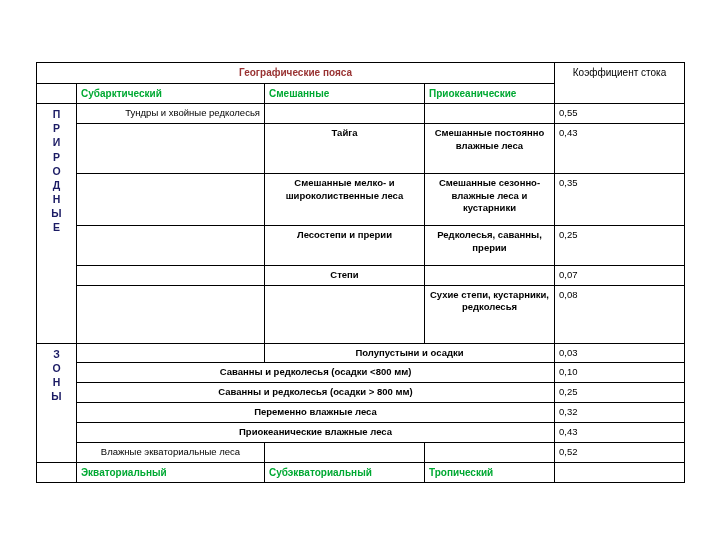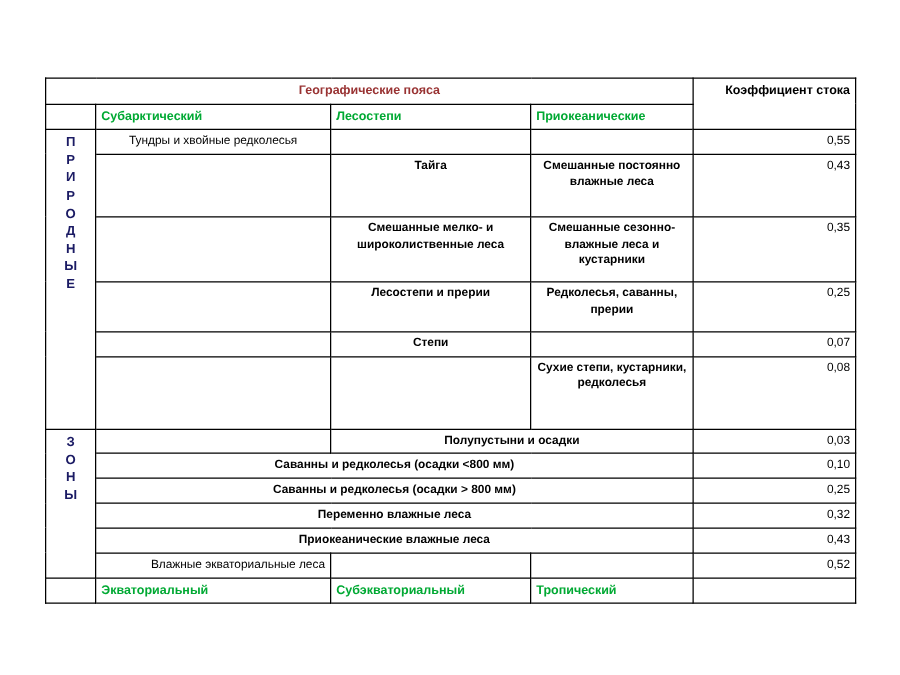--- a/index.html
+++ b/index.html
@@ -44,24 +44,24 @@
 
   .hdr-belts {
     text-align: center;
     color: #993333;
     font-weight: bold;
     font-size: 10px;
     padding-top: 4px;
     padding-bottom: 4px;
   }
   .hdr-coef {
-    text-align: right;
+    text-align: center;
     vertical-align: middle;
     color: #000000;
-    font-weight: bold;
+    font-weight: normal;
     font-size: 10px;
     line-height: 1.5;
   }
   .hdr-zone {
     text-align: left;
     color: #00a933;
     font-weight: bold;
     font-size: 10px;
     padding-top: 4px;
     padding-bottom: 4px;
@@ -73,23 +73,23 @@
     font-weight: bold;
     font-size: 10.5px;
     line-height: 1.72;
     letter-spacing: 0;
     padding-top: 4px;
     border-left: 1px solid #000000;
     border-right: 1px solid #000000;
   }
   .vert-label span { display: block; }
   .cell-c { text-align: center; font-weight: bold; }
-  .cell-r { text-align: right; }
-  .cell-l { text-align: center; }
-  .coef   { text-align: right; }
+  .cell-r { text-align: center; }
+  .cell-l { text-align: right; }
+  .coef   { text-align: left; }
   .blank  { }
   .tall-a { height: 50px; }
   .tall-b { height: 52px; }
   .tall-c { height: 40px; }
   .tall-d { height: 58px; }
   .row-n  { height: 18px; }
 </style>
 </head>
 <body>
 
@@ -109,21 +109,21 @@
         <td colspan="4" class="hdr-belts">Географические пояса</td>
         <td rowspan="2" class="hdr-coef">
           <span>Коэффициент</span>
           <span>стока</span>
         </td>
       </tr>
 
       <tr>
         <td></td>
         <td class="hdr-zone">Субарктический</td>
-        <td class="hdr-zone">Лесостепи</td>
+        <td class="hdr-zone">Смешанные</td>
         <td class="hdr-zone">Приокеанические</td>
       </tr>
 
       <tr>
         <td rowspan="6" class="vert-label">
           <span>П</span>
           <span>Р</span>
           <span>И</span>
           <span>Р</span>
           <span>О</span>

